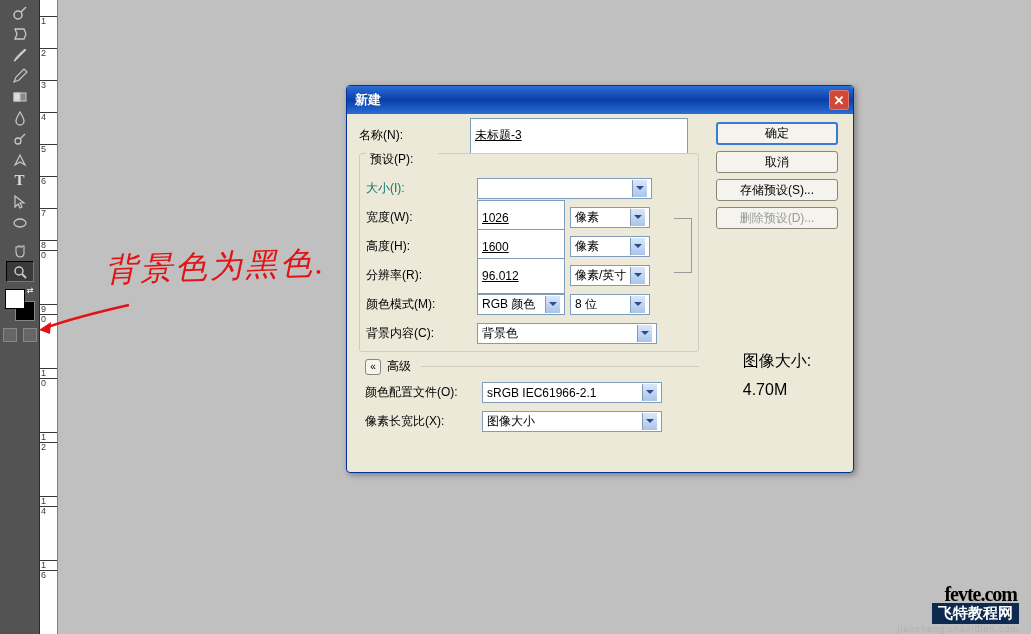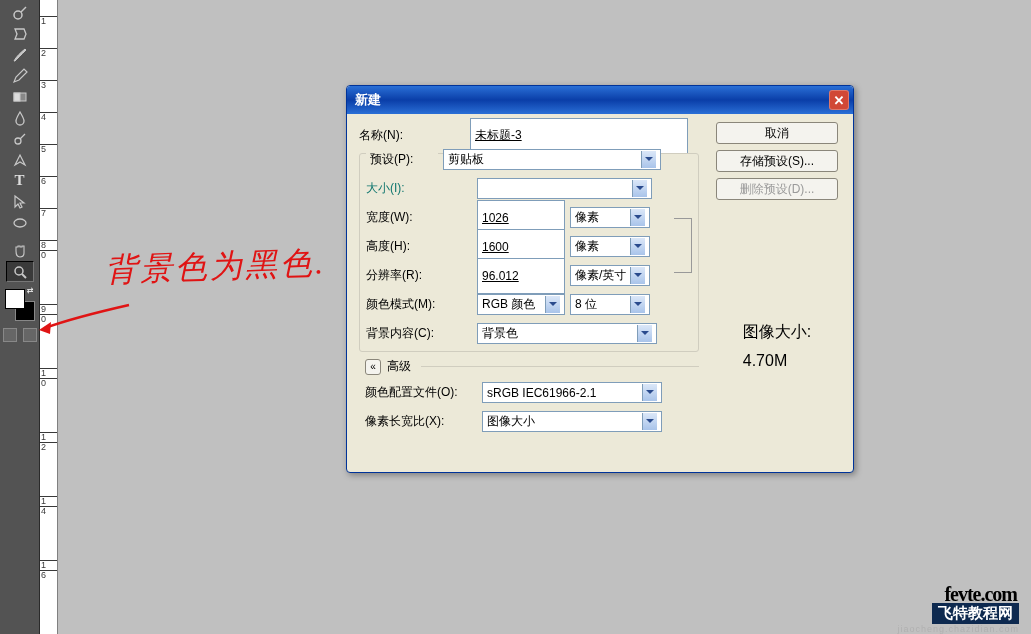--- a/index.html
+++ b/index.html
@@ -267,24 +267,20 @@
     <div class="left-col" style="position:relative">
 
       <div class="row name" style="padding-left:6px">
         <span class="lbl">名称(N):</span>
         <input type="text" class="sel" style="background: rgb(255, 255, 255); color: rgb(0, 0, 0); width: 218px;" value="未标题-3">
       </div>
 
       <div class="fieldset" style="position:relative">
         <div class="row" style="margin-top:-14px">
           <span class="lbl" style="width:72px;background:#ece9d8;padding:0 4px">预设(P):</span>
-          <div class="sel w198">
-              <span>剪贴板</span>
-              <span class="arrow"></span>
-            </div>
         </div>
         <div class="row">
           <span class="lbl dim">大小(I):</span>
           <div class="sel w175" style="color:#aaa">
               <span></span>
               <span class="arrow"></span>
             </div>
         </div>
         <div class="row">
           <span class="lbl">宽度(W):</span>
@@ -350,20 +346,21 @@
           <div class="sel w180">
               <span>图像大小</span>
               <span class="arrow"></span>
             </div>
         </div>
       </div>
 
     </div>
 
     <div class="right-col">
+      <div class="btn primary">确定</div>
       <div class="btn">取消</div>
       <div class="btn">存储预设(S)...</div>
       <div class="btn disabled">删除预设(D)...</div>
       <div class="image-size">
         <div>图像大小:</div>
         <div>4.70M</div>
       </div>
     </div>
   </div>
 </div>

